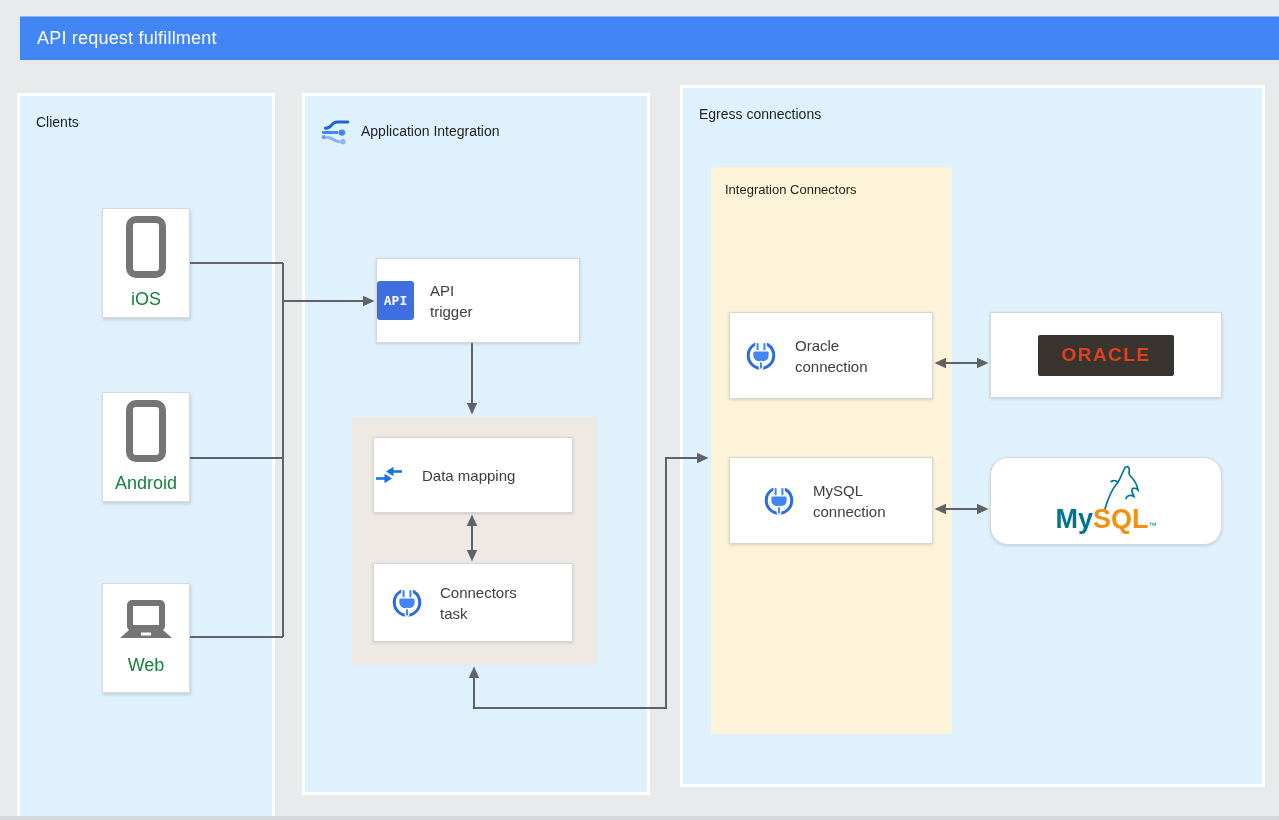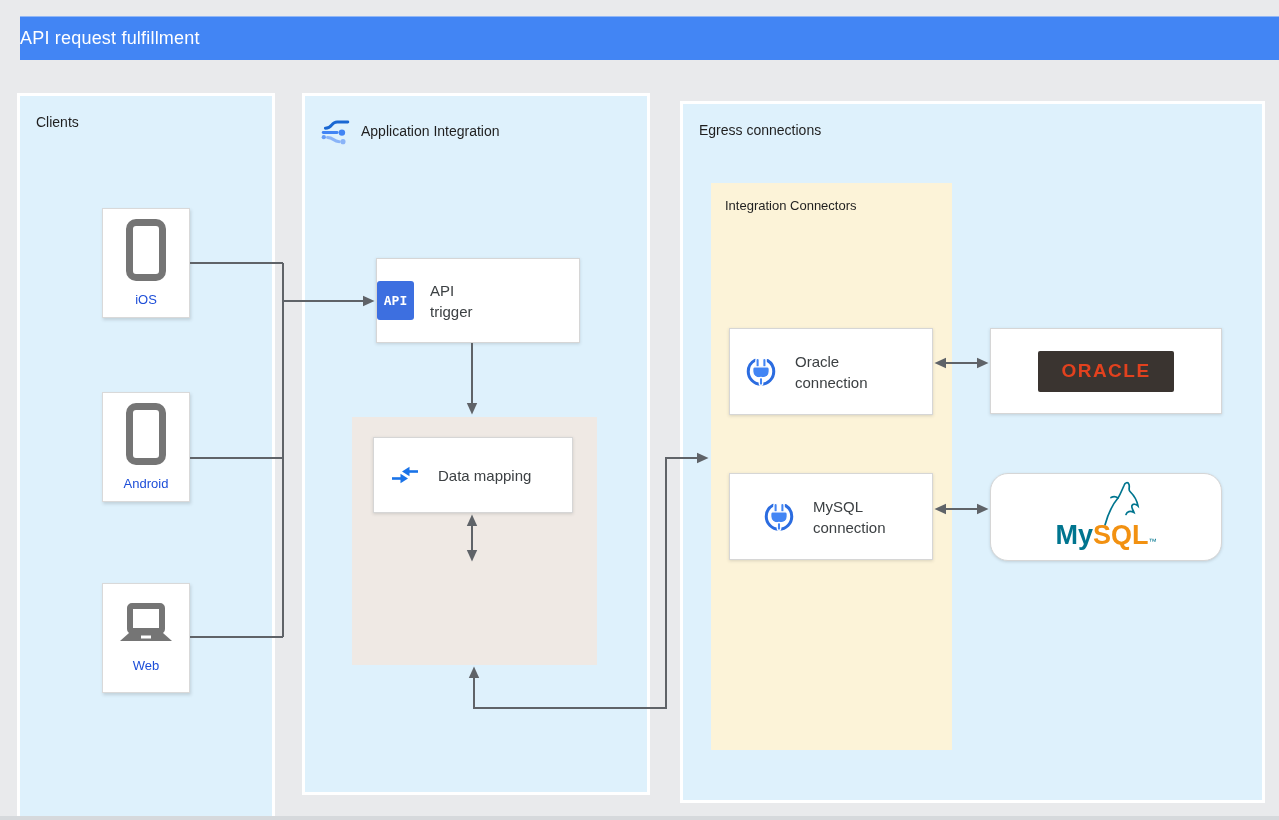--- a/index.html
+++ b/index.html
@@ -5,72 +5,72 @@
   * { margin:0; padding:0; box-sizing:border-box; }
   html,body { width:1279px; height:820px; }
   body { font-family:"Liberation Sans", sans-serif; background:#e9eaec; position:relative; overflow:hidden; }
 
   #canvas { position:absolute; inset:0; width:1279px; height:820px; }
 
   
   #header {
     position:absolute; left:20px; top:16px; width:1259px; height:44px;
     background:#4285f4; border-top:1px solid #92b7f5;
-    display:flex; align-items:center; 
+    display:flex; align-items:center; padding-left:17px;
   }
   #header span { color:#ffffff; font-size:18px; letter-spacing:.2px; }
 
   
   .panel {
     position:absolute; background:#def1fc;
     box-shadow:0 0 0 3px #ffffff;
   }
   #panel-clients { left:20px; top:96px; width:252px; height:789px; }
   #panel-appint  { left:305px; top:96px; width:342px; height:696px; }
-  #panel-egress  { left:683px; top:104px; width:579px; height:696px; }
+  #panel-egress  { left:683px; top:88px; width:579px; height:696px; }
 
   .panel-label { position:absolute; left:16px; top:18px; font-size:14px; color:#1f1f1f; }
   .appint-header { position:absolute; left:14px; top:9px; display:flex; align-items:center; gap:10px;margin-top:12px; }
   .appint-header span { font-size:14px; color:#1f1f1f; }
 
   
   #gray-subpanel   { position:absolute; left:47px; top:321px; width:245px; height:248px; background:#efe9e4; }
   #yellow-subpanel { position:absolute; left:28px; top:79px;  width:241px; height:567px; background:#fcf3d8; }
   #yellow-subpanel .panel-label { left:14px; top:15px; font-size:13px; }
 
   
   .node {
     position:absolute; background:#fff; border:1px solid #d6d6d6;
     box-shadow:0 1px 3px rgba(60,64,67,.18);
     display:flex; align-items:center;
   }
   .node-label { font-size:15px; color:#3c4043; line-height:1.4; white-space:pre-line; }
 
   #node-api-trigger     { left:71px; top:162px; width:204px; height:85px; gap:16px; }
-  #node-data-mapping    { left:21px; top:20px;  width:200px; height:76px; padding-left:16px; gap:18px; }
+  #node-data-mapping    { left:21px; top:20px;  width:200px; height:76px; gap:18px; }
   #node-connectors-task { left:21px; top:146px; width:200px; height:79px; padding-left:16px; gap:16px; }
   #node-oracle-conn     { left:18px; top:145px; width:204px; height:87px; padding-left:14px; gap:17px; }
   #node-mysql-conn      { left:18px; top:290px; width:204px; height:87px; padding-left:32px; gap:17px; }
 
   .api-badge {
     width:37px; height:39px; background:#3d6fe0; border-radius:3px; flex:0 0 auto;
     display:flex; align-items:center; justify-content:center;
     color:#fff; font-family:"DejaVu Sans Mono", monospace; font-weight:bold; font-size:13px;
   }
 
   
   .device {
     position:absolute; width:88px; height:110px; background:#fff;
     border:1px solid #d9d9d9; box-shadow:1px 2px 3px rgba(60,64,67,.18);
     display:flex; flex-direction:column; align-items:center; justify-content:center; gap:11px;
   }
   #dev-ios     { left:82px; top:112px; }
   #dev-android { left:82px; top:296px; }
   #dev-web     { left:82px; top:487px; }
-  .dev-label { font-size:13px; color:#1d4ed8; }
+  .dev-label { font-size:18px; color:#15803d; }
   .phone { width:40px; height:62px; border:7px solid #757575; border-radius:10px; background:#fff; }
 
   
   #box-oracle { left:307px; top:224px; width:232px; height:86px; justify-content:center; }
   #box-mysql  { left:307px; top:369px; width:232px; height:88px; justify-content:center;border-radius:18px; }
   .oracle-logo {
     width:136px; height:41px; background:#3a3430; border-radius:2px;
     display:flex; align-items:center; justify-content:center;
   }
   .oracle-logo span {
@@ -163,20 +163,27 @@
             <line x1="28" y1="9.5" x2="19" y2="9.5"></line>
           </g>
           <g fill="#1a73e8">
             <path d="M10.5,11.8 L18,16.5 L10.5,21.2 Z"></path>
             <path d="M19.5,4.8 L12,9.5 L19.5,14.2 Z"></path>
           </g>
         </svg>
         <div class="node-label">Data mapping</div>
       </div>
 
+      <div class="node" id="node-connectors-task">
+        <svg width="34" height="34" viewBox="0 0 36 36">
+            <use href="#plug-icon-def"></use>
+          </svg>
+        <div class="node-label">Connectors
+task</div>
+      </div>
     </div>
   </div>
 
   <div class="panel" id="panel-egress">
     <div class="panel-label">Egress connections</div>
 
     <div id="yellow-subpanel">
       <div class="panel-label">Integration Connectors</div>
 
       <div class="node" id="node-oracle-conn">

